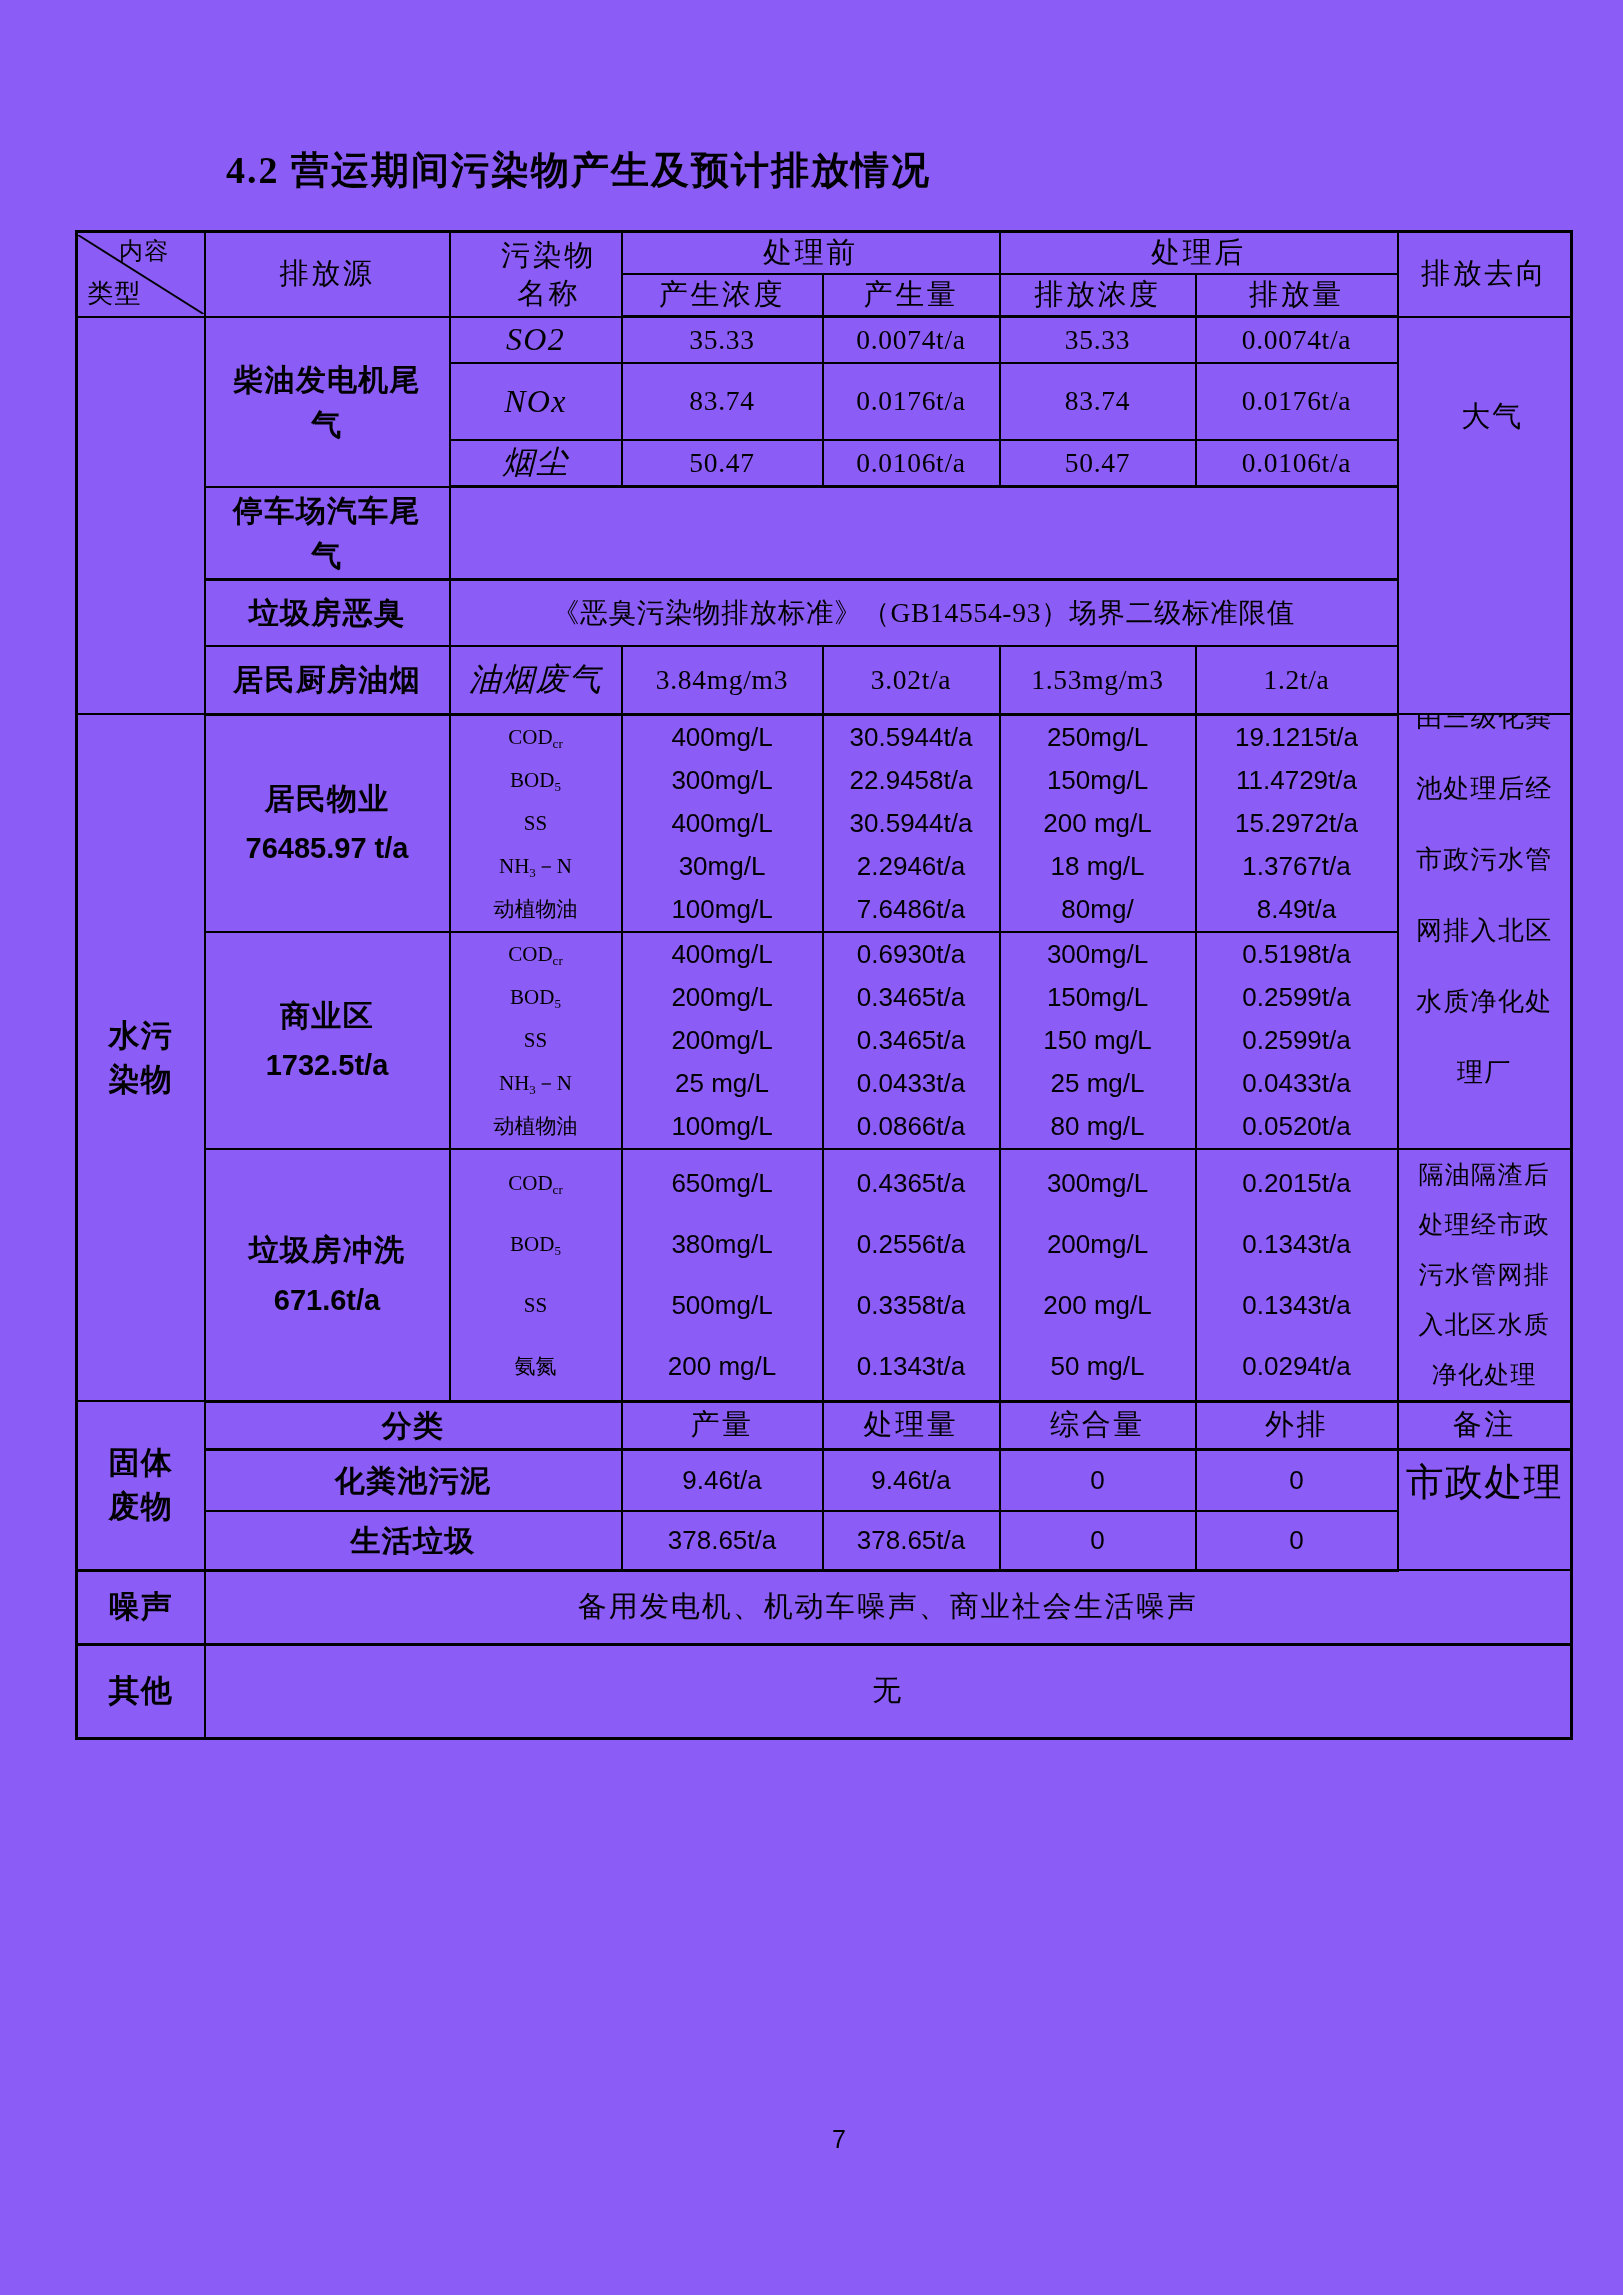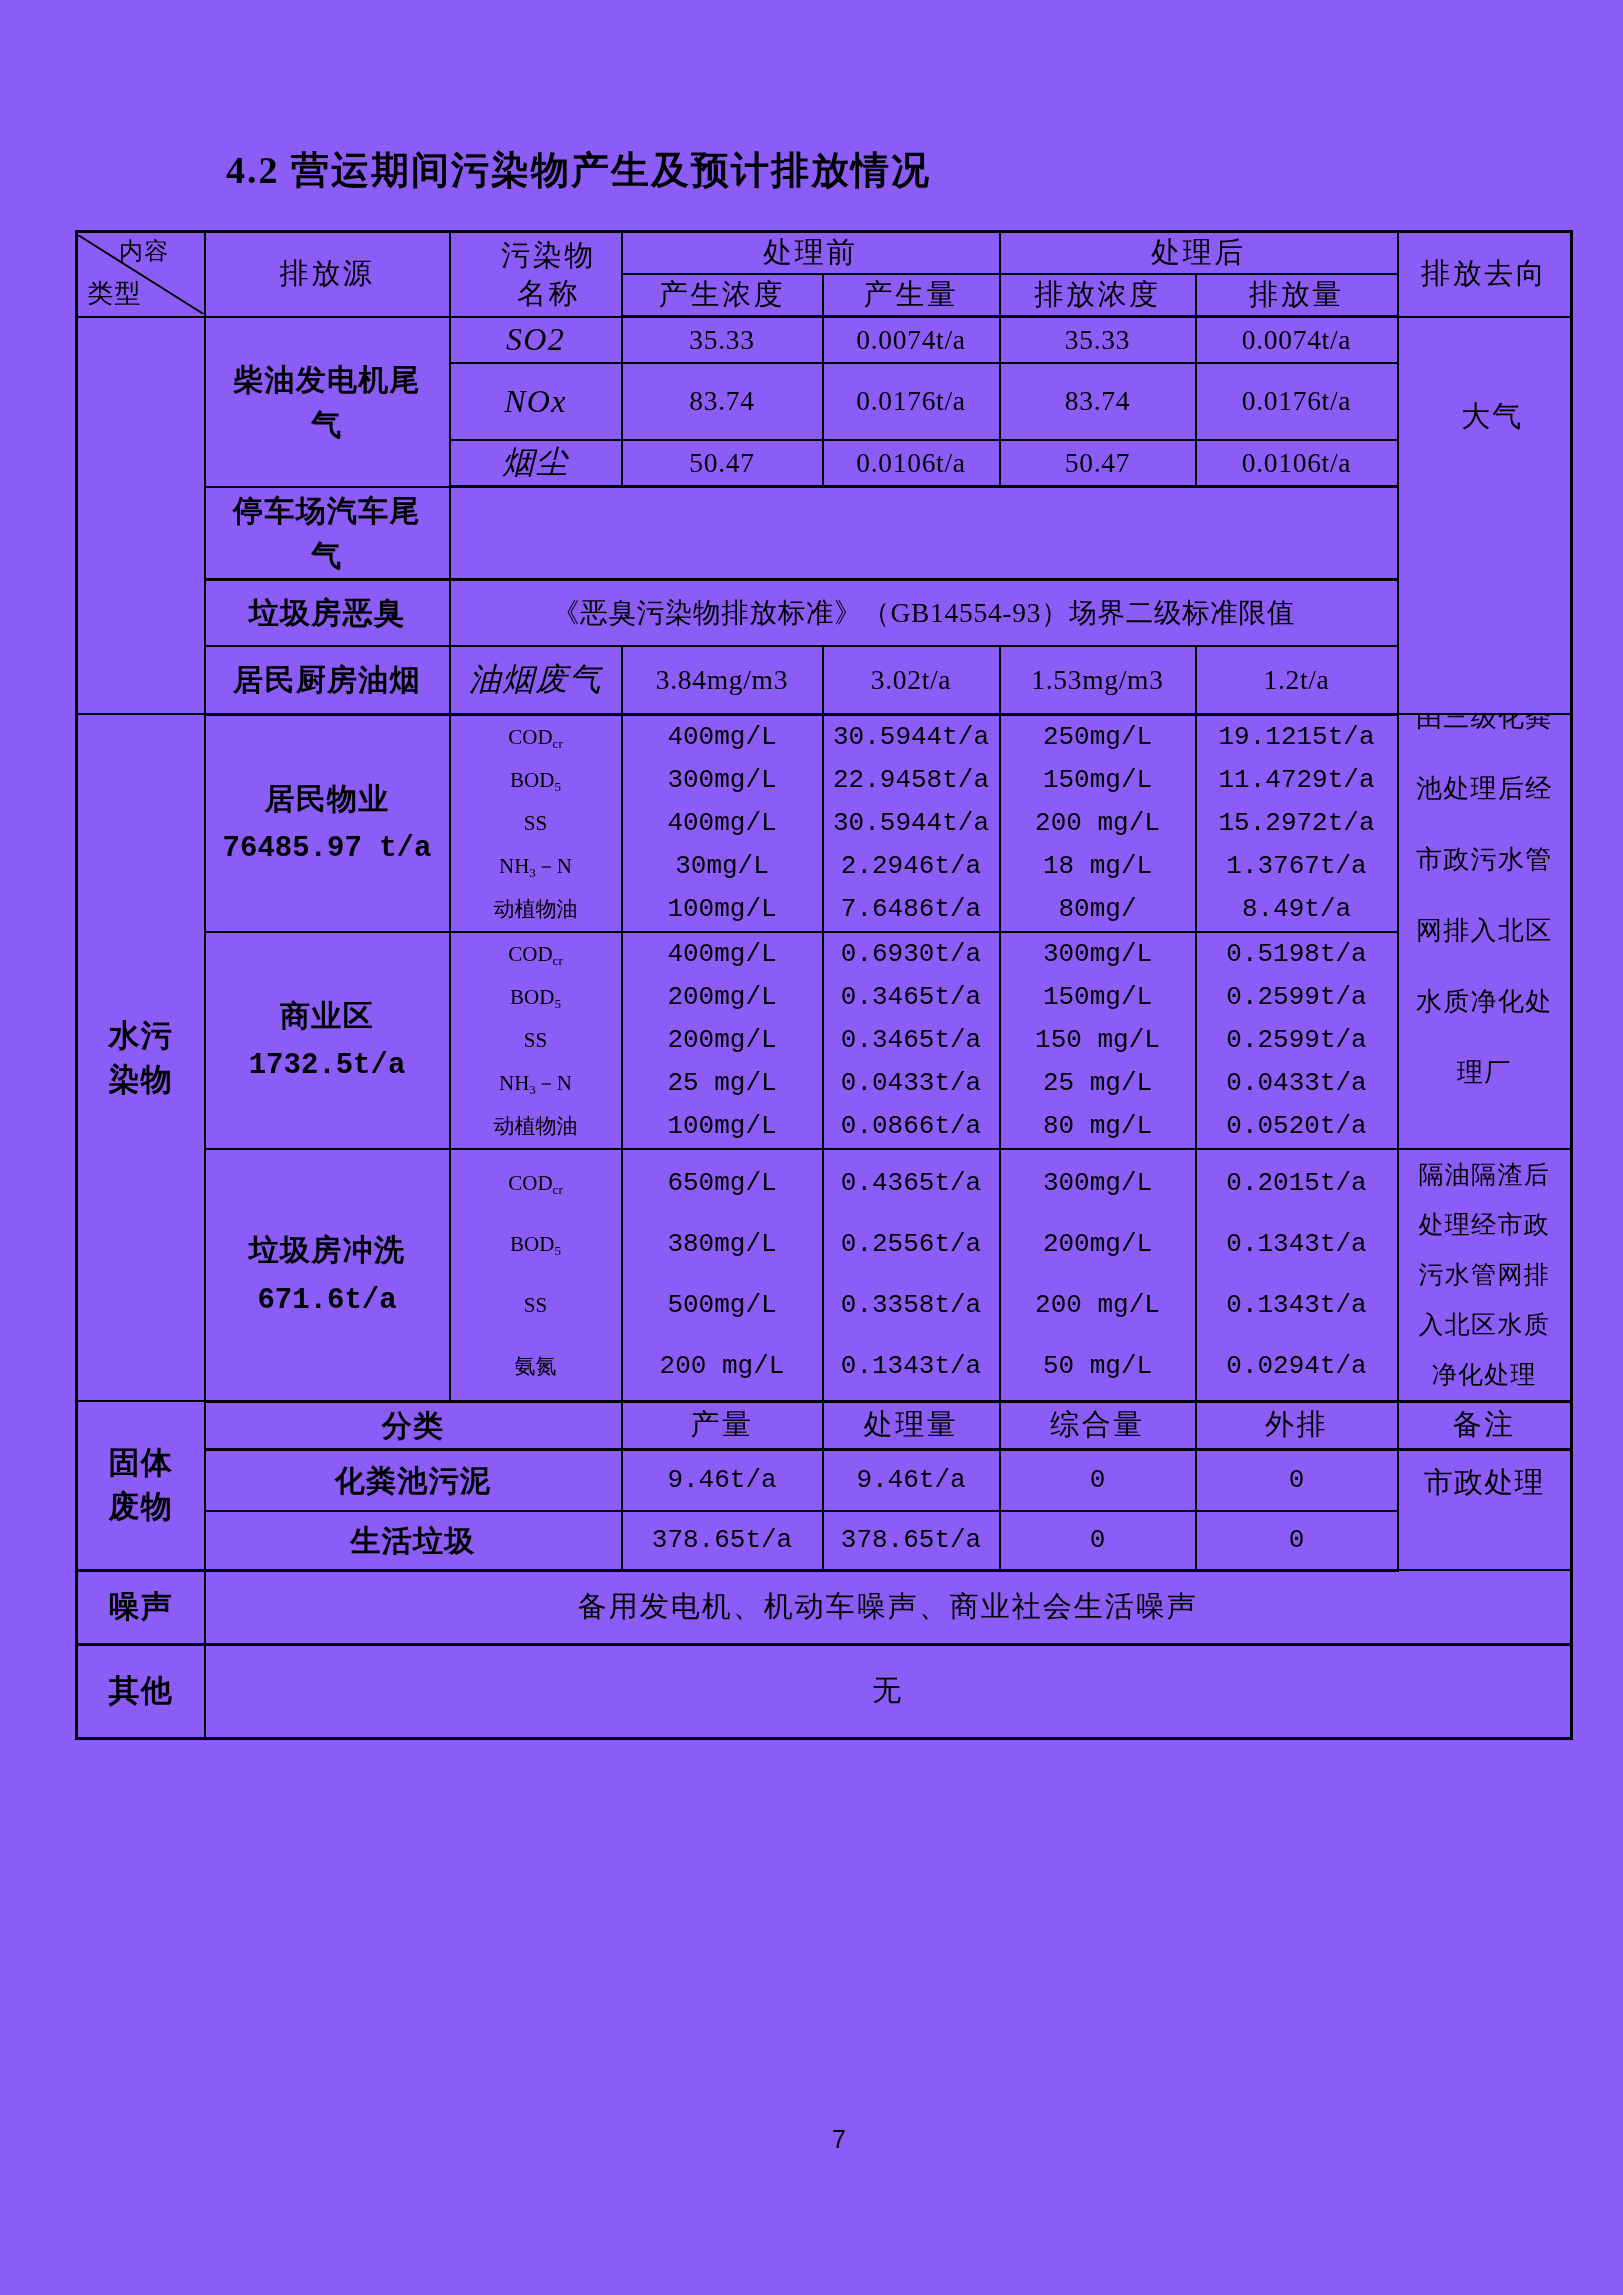--- a/index.html
+++ b/index.html
@@ -14,31 +14,31 @@
 
   .h{font-size:29px;letter-spacing:2.6px;}
   .h .line{line-height:38px;padding-left:26px;}
   .src{font-size:30px;font-weight:bold;letter-spacing:1.3px;line-height:1.5;}
   .srcw{width:191px;margin:0 auto;}
   .cat{font-size:31px;font-weight:bold;letter-spacing:1.3px;}
   .cat .line{line-height:44px;}
   .v{font-size:27.5px;letter-spacing:0.7px;}
   .pname{font-size:32px;letter-spacing:1.3px;font-style:italic;}
   .note{font-size:27.5px;letter-spacing:0.7px;}
-  .sans{font-family:Liberation Mono, monospace;border-radius:16px;}
+  .sans{font-family:Liberation Sans, sans-serif;border-radius:16px;}
   .plist{font-size:21px;}
   .stack5 .line{line-height:43px;}
   .stack4 .line{line-height:61px;}
   .wval{font-size:26px;}
   .amt{font-size:29px;font-weight:bold;margin-top:6.5px;letter-spacing:0;}
   .dest{font-size:29px;letter-spacing:2px;}
   .dagi{transform:translateY(-98px);padding-left:16px;}
   .dnote-main{width:140px;margin:0 auto;font-size:26px;letter-spacing:1.3px;line-height:71px;transform:translateY(-36px);}
   .dnote-garbage{width:132px;margin:0 auto;font-size:25px;letter-spacing:1.3px;line-height:50px;}
-  .remark{font-size:29px;letter-spacing:1.3px;transform:translateY(-27.5px);}
+  .remark{font-size:38px;letter-spacing:1.3px;transform:translateY(-27.5px);}
   .bigtext{font-size:29px;letter-spacing:2px;}
   .corner-in{position:relative;width:100%;height:79px;}
   .corner-in svg{position:absolute;left:0;top:0;width:100%;height:100%;}
   .c-top{position:absolute;top:0;left:41px;font-size:24px;letter-spacing:1.3px;}
   .c-bot{position:absolute;bottom:2.6px;left:9.2px;font-size:26px;letter-spacing:1.3px;}
   .pageno{position:absolute;left:832px;top:2125px;font-size:25px;
           font-family:"Liberation Sans","DejaVu Sans",sans-serif;}
 </style>
 </head>
 <body>

